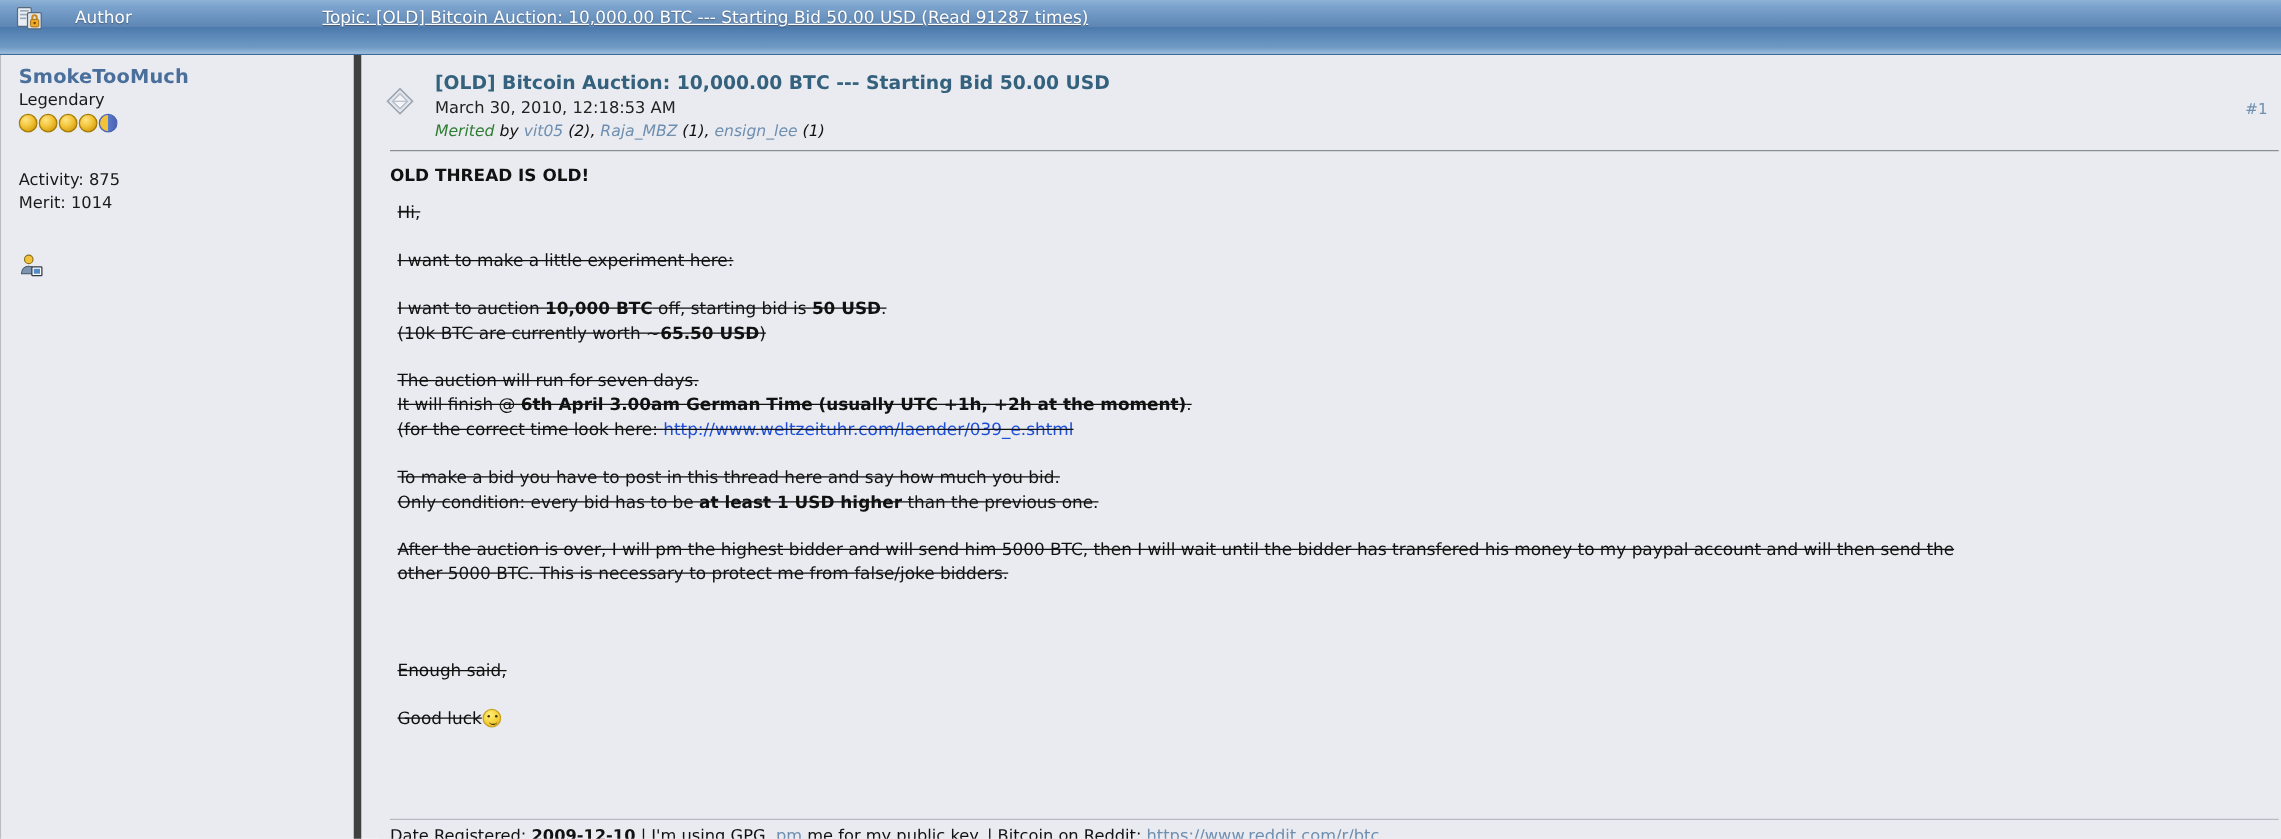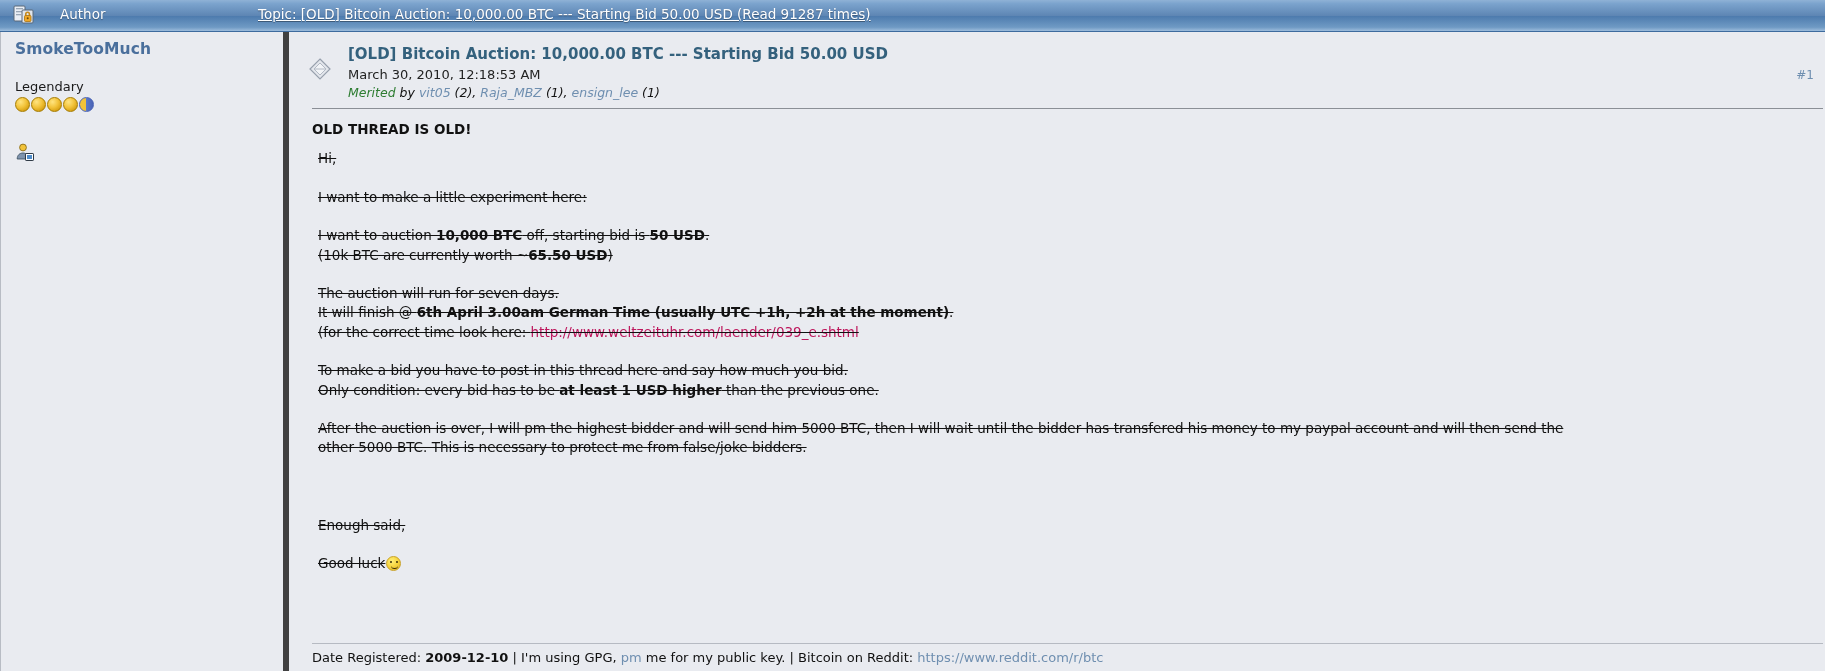--- a/index.html
+++ b/index.html
@@ -7,21 +7,21 @@
     margin: 0; padding: 0;
     width: 1825px; height: 671px;
     background: #ffffff;
     font-family: "DejaVu Sans", "Liberation Sans", sans-serif;
     overflow: hidden;
   }
 
   
   #topbar {
     position: relative;
-    height: 32px;
+    height: 44px;
     width: 1825px;
     background: linear-gradient(to bottom, #8fb2d6 0%, #7ba3cd 12%, #5e86b4 50%, #4c7aad 51%, #6f9ac4 88%, #9dbcdc 100%);
     border-bottom: 1px solid #3d6b9e;
     color: #ffffff;
     font-size: 13.5px;
   }
   #topbar .lockicon {
     position: absolute; left: 13px; top: 4px;
     width: 22px; height: 20px;
   }
@@ -60,21 +60,21 @@
     font-size: 15.5px;
     font-weight: bold;
     color: #4a6f9c;
     letter-spacing: 0.1px;
     line-height: 19px;
   }
   #rank {
     font-size: 13px;
     color: #1a1a1a;
     line-height: 17px;
-    margin-top: 19px;
+    margin-top: 1px;
   }
   #badges {
     margin-top: 2px;
     display: flex;
     gap: 1px;
   }
   .coin {
     width: 15px; height: 15px; border-radius: 50%;
     background: radial-gradient(circle at 35% 30%, #ffe480 0%, #f2c33a 45%, #d9a316 75%, #b8860b 100%);
     border: 1px solid #a67c00;
@@ -163,21 +163,21 @@
   #postbody .headline {
     font-weight: bold;
     font-size: 13.5px;
     margin-bottom: 10px;
   }
   .blk { margin-left: 6px; }
   .strike { text-decoration: line-through; }
   .strike b, .strike strong { font-weight: bold; }
   .gap { height: 19px; }
   .gap-lg { height: 58px; }
-  a.extlink { color: #be185d; text-decoration: none; }
+  a.extlink { color: #1d4ed8; text-decoration: none; }
   .smiley {
     display: inline-block;
     width: 15px; height: 15px;
     border-radius: 50%;
     background: radial-gradient(circle at 38% 30%, #fff07a 0%, #f6d33c 50%, #e0b32b 100%);
     border: 1px solid #c9a225;
     position: relative;
     vertical-align: -3px;
     margin-left: 1px;
   }
@@ -240,20 +240,24 @@
   <div id="postercol">
     <div id="username">SmokeTooMuch</div>
     <div id="rank">Legendary</div>
     <div id="badges">
       <span class="coin"></span>
       <span class="coin"></span>
       <span class="coin"></span>
       <span class="coin"></span>
       <span class="coin half"></span>
     </div>
+    <div id="stats">
+      <div>Activity: 875</div>
+      <div>Merit: 1014</div>
+    </div>
     <div id="profile-icons">
       <span class="pf-icon">
         <svg width="20" height="20" viewBox="0 0 20 20">
           <circle cx="8" cy="5.5" r="3.4" fill="#f2c33a" stroke="#8a6d1a" stroke-width="0.9"></circle>
           <path d="M2.2 17 c0-4 2.6-6 5.8-6 s5.8 2 5.8 6 z" fill="#7e93ad" stroke="#425668" stroke-width="0.9"></path>
           <rect x="10.5" y="11.5" width="8" height="7" rx="0.6" fill="#ffffff" stroke="#2f3a46" stroke-width="1"></rect>
           <rect x="12" y="13" width="5" height="4" fill="#4f8cc9"></rect>
         </svg>
       </span>
     </div>

